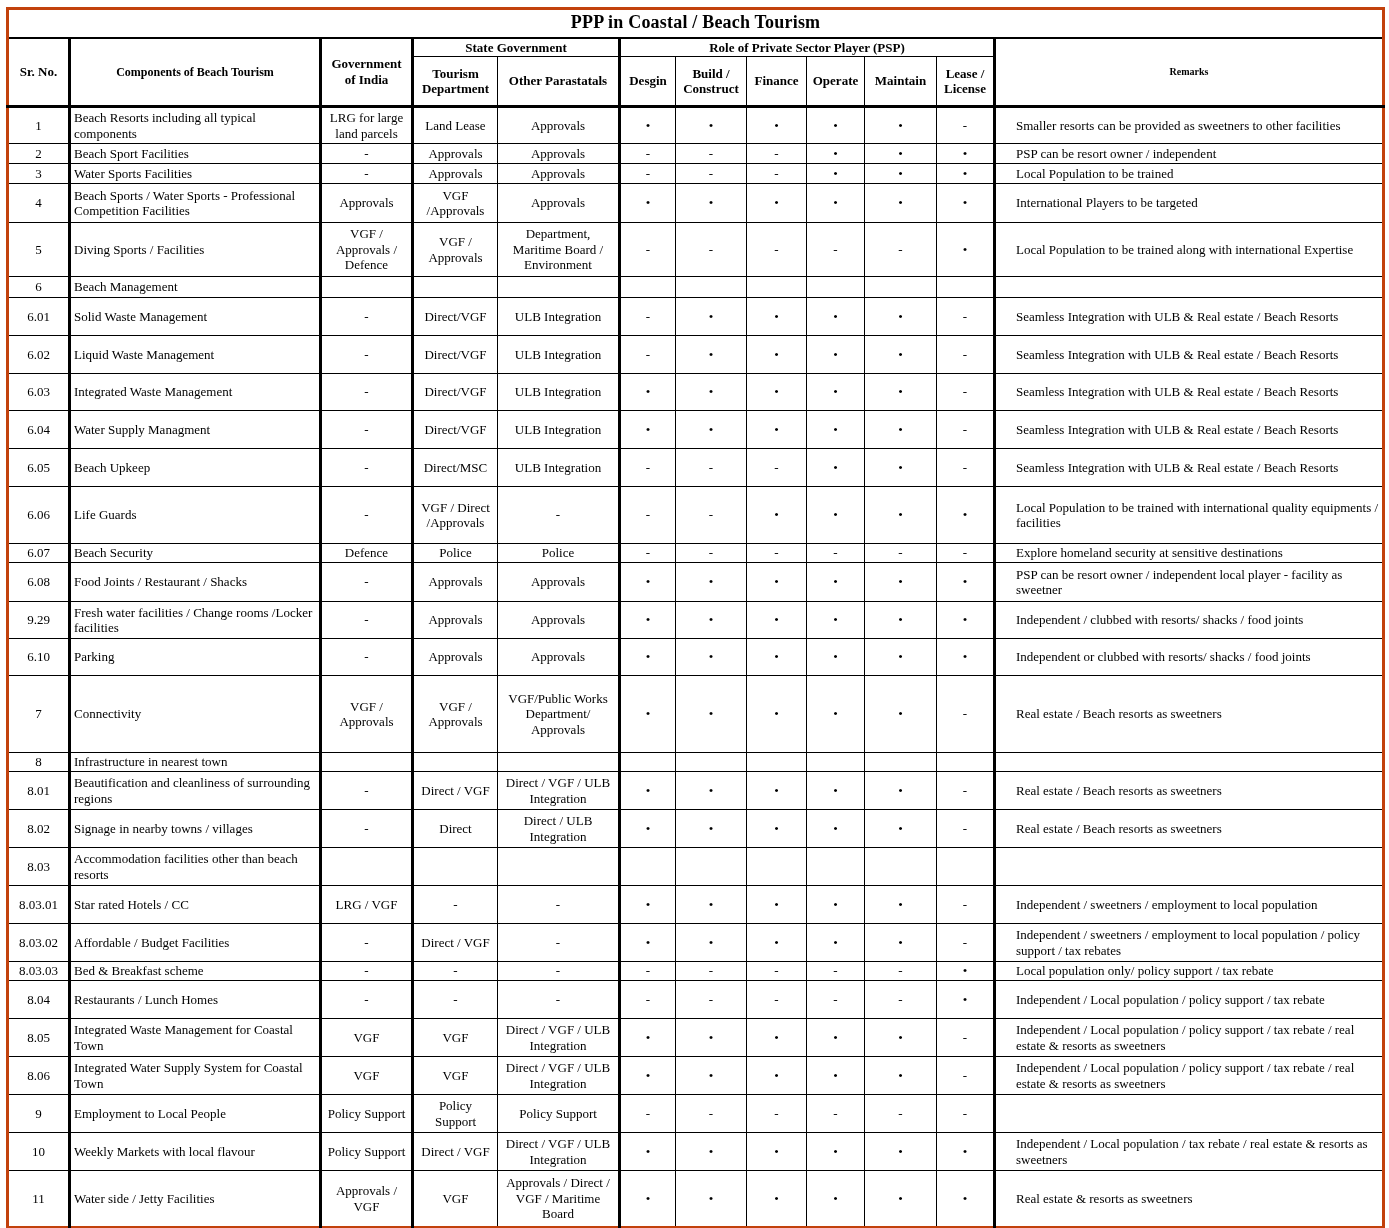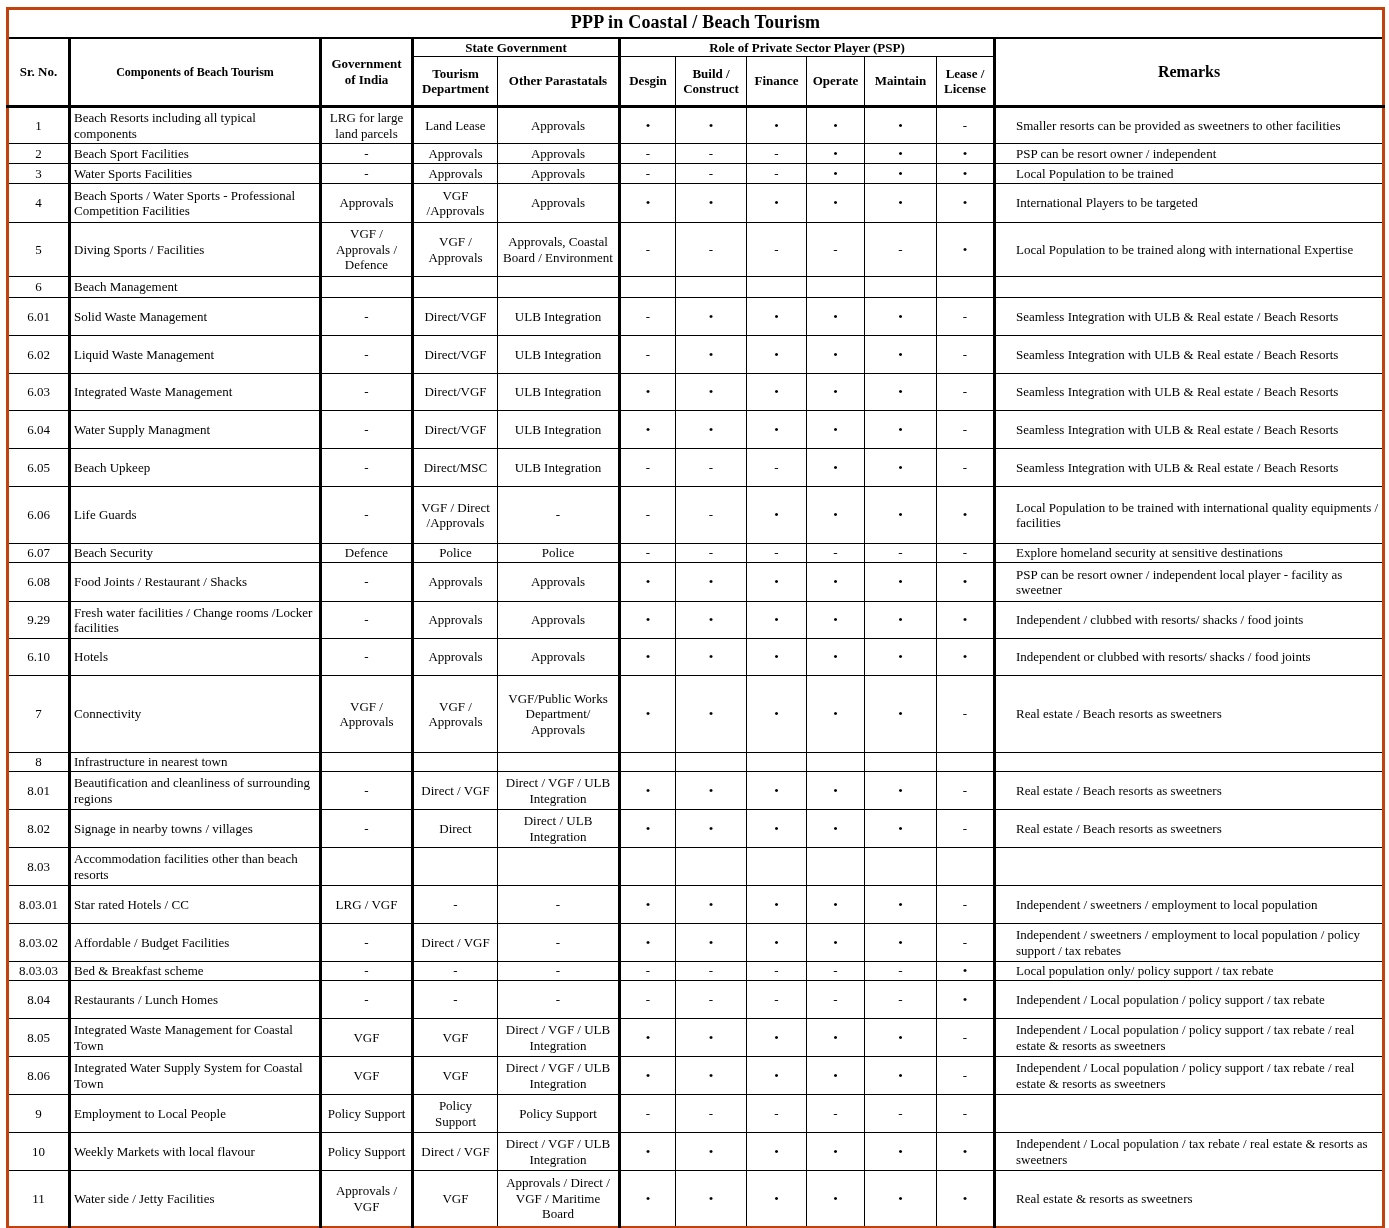--- a/index.html
+++ b/index.html
@@ -65,21 +65,21 @@
     <thead>
       <tr class="title-row">
         <th colspan="12">PPP in Coastal / Beach Tourism</th>
       </tr>
       <tr class="h1">
         <th rowspan="2" class="hb">Sr. No.</th>
         <th rowspan="2" class="hb tl" style="font-size:12px">Components of Beach Tourism</th>
         <th rowspan="2" class="hb tl">Government of India</th>
         <th colspan="2" class="tl">State Government</th>
         <th colspan="6" class="tl">Role of Private Sector Player (PSP)</th>
-        <th rowspan="2" class="hb tl" style="font-size:16px">Remarks</th>
+        <th rowspan="2" class="hb tl" style="font-size:10px">Remarks</th>
       </tr>
       <tr class="h2">
         <th class="hb tl">Tourism Department</th>
         <th class="hb">Other Parastatals</th>
         <th class="hb tl">Desgin</th>
         <th class="hb">Build / Construct</th>
         <th class="hb">Finance</th>
         <th class="hb">Operate</th>
         <th class="hb">Maintain</th>
         <th class="hb">Lease / License</th>
@@ -140,21 +140,21 @@
           <td class="mark">•</td>
           <td class="mark">•</td>
           <td class="mark">•</td>
           <td class="left tl remarks">International Players to be targeted</td>
         </tr>
         <tr style="height: 54px;">
           <td>5</td>
           <td class="left tl">Diving Sports / Facilities</td>
           <td class="tl">VGF / Approvals / Defence</td>
           <td class="tl">VGF / Approvals</td>
-          <td>Approvals, Coastal Board / Environment</td>
+          <td>Department, Maritime Board / Environment</td>
           <td class="mark tl">-</td>
           <td class="mark">-</td>
           <td class="mark">-</td>
           <td class="mark">-</td>
           <td class="mark">-</td>
           <td class="mark">•</td>
           <td class="left tl remarks">Local Population to be trained along with international Expertise</td>
         </tr>
         <tr style="height: 21px;">
           <td>6</td>
@@ -291,21 +291,21 @@
           <td class="mark tl">•</td>
           <td class="mark">•</td>
           <td class="mark">•</td>
           <td class="mark">•</td>
           <td class="mark">•</td>
           <td class="mark">•</td>
           <td class="left tl remarks">Independent / clubbed with resorts/ shacks / food joints</td>
         </tr>
         <tr style="height: 37px;">
           <td>6.10</td>
-          <td class="left tl">Hotels</td>
+          <td class="left tl">Parking</td>
           <td class="tl">-</td>
           <td class="tl">Approvals</td>
           <td>Approvals</td>
           <td class="mark tl">•</td>
           <td class="mark">•</td>
           <td class="mark">•</td>
           <td class="mark">•</td>
           <td class="mark">•</td>
           <td class="mark">•</td>
           <td class="left tl remarks">Independent or clubbed with resorts/ shacks / food joints</td>

